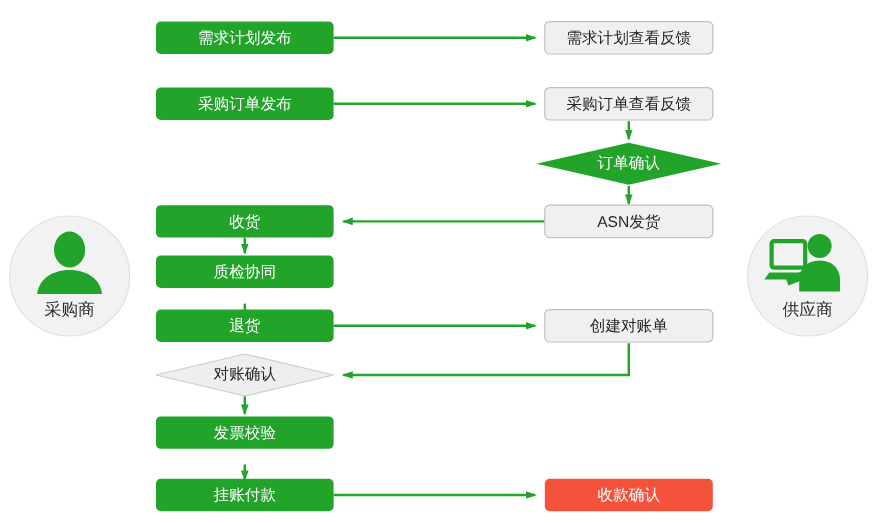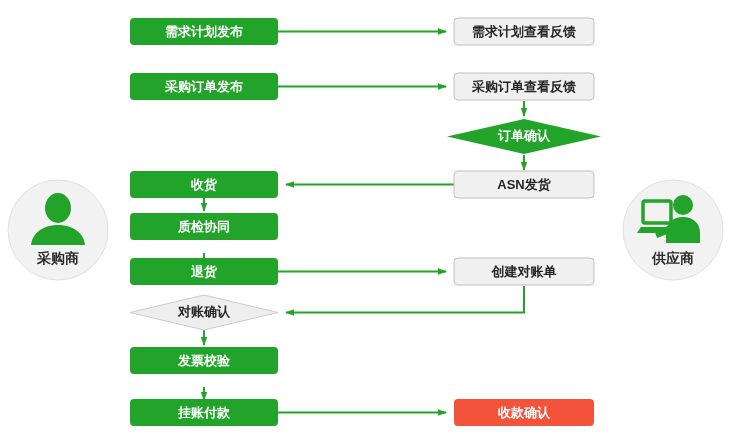--- a/index.html
+++ b/index.html
@@ -11,21 +11,20 @@
     width: 731px;
     height: 436px;
     overflow: hidden;
     font-family: "Liberation Sans", "DejaVu Sans", sans-serif;
   }
   #stage {
     position: relative;
     width: 731px;
     height: 436px;
     background: #ffffff;
-    font-weight: bold;
   }
   svg.flow {
     position: absolute;
     left: 0;
     top: 0;
     width: 731px;
     height: 436px;
     display: block;
   }
   .node-label {

